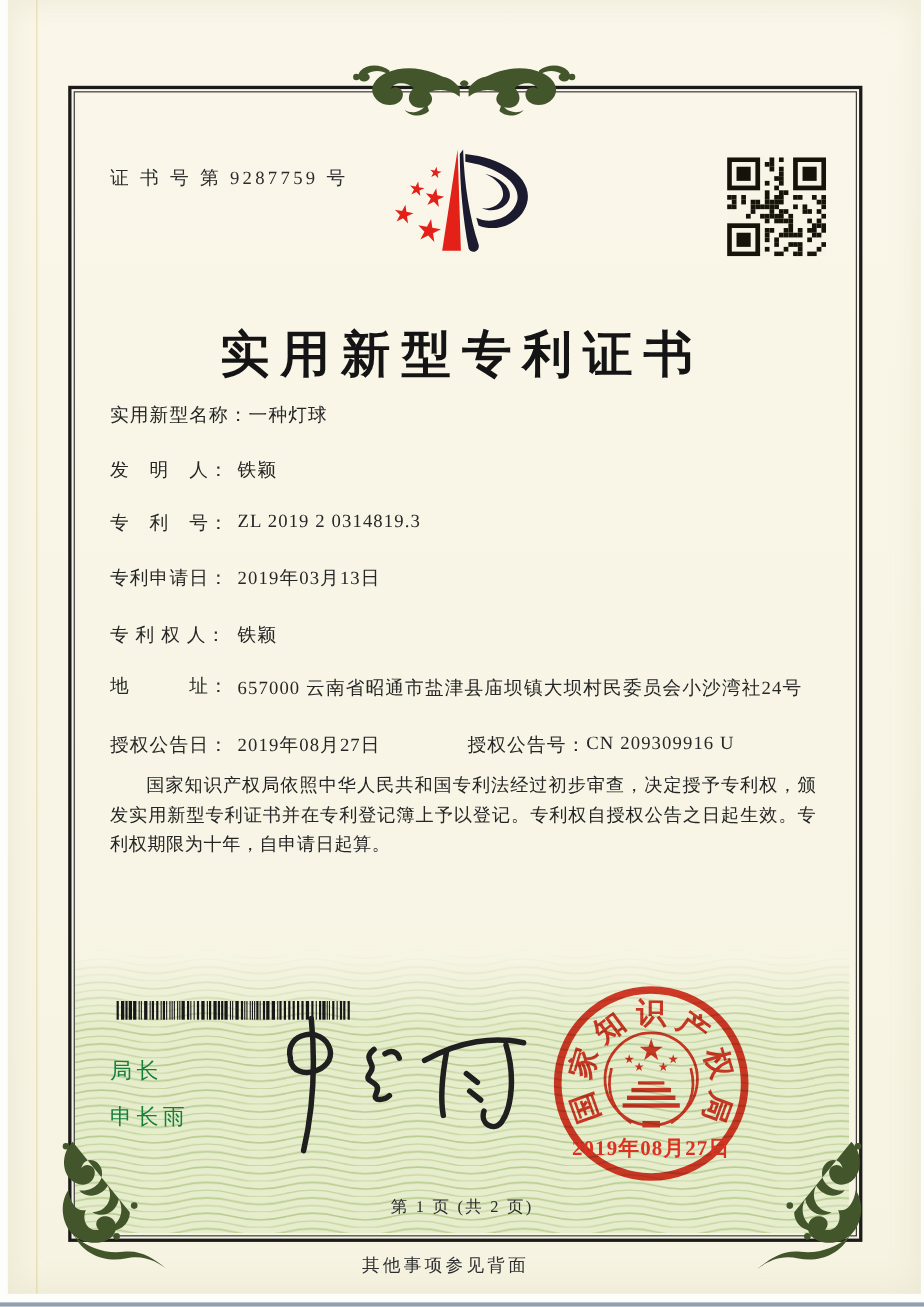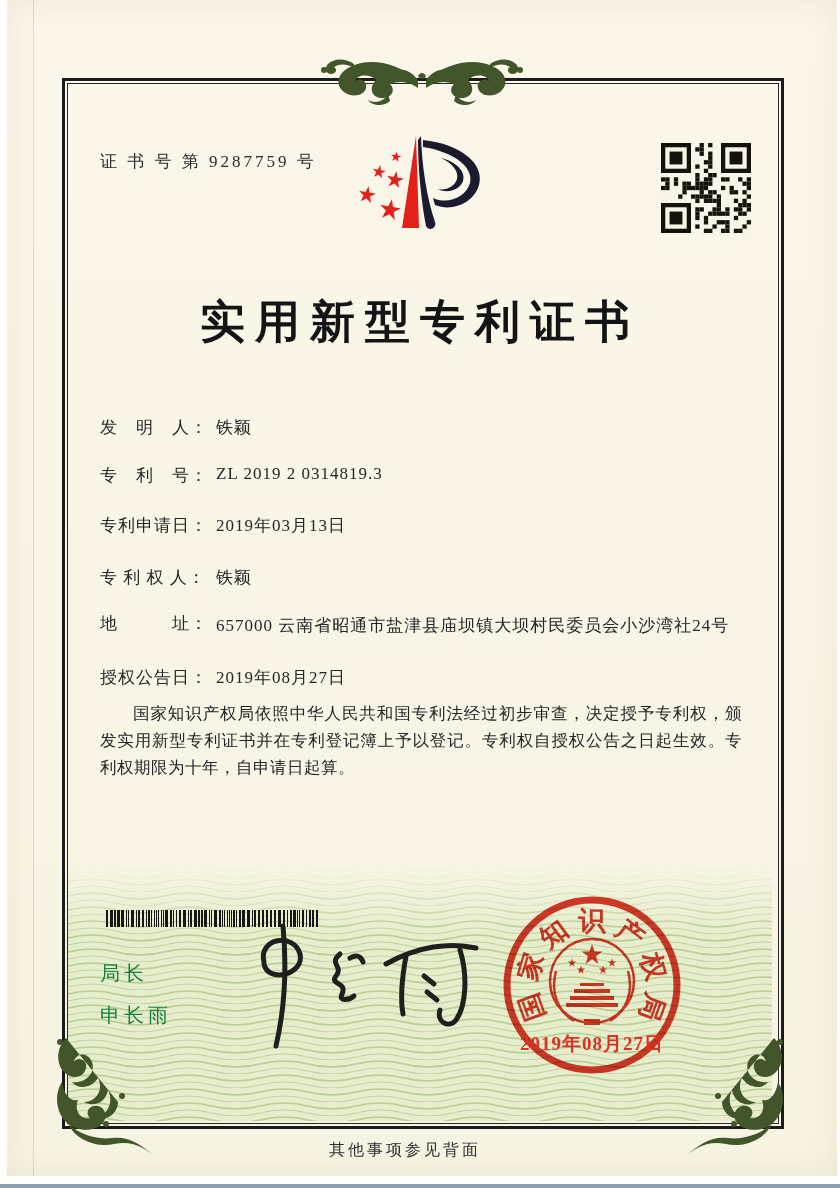--- a/index.html
+++ b/index.html
@@ -236,20 +236,24 @@
       <rect x="14" y="0" width="7" height="7" fill="#16130a"></rect>
       <rect x="15" y="1" width="5" height="5" fill="#f8f5e6"></rect>
       <rect x="16" y="2" width="3" height="3" fill="#16130a"></rect>
       <rect x="0" y="14" width="7" height="7" fill="#16130a"></rect>
       <rect x="1" y="15" width="5" height="5" fill="#f8f5e6"></rect>
       <rect x="2" y="16" width="3" height="3" fill="#16130a"></rect>
     </svg>
 
   <div class="title">实用新型专利证书</div>
 
+  <div class="frow" style="top:366px">
+    <span class="flabel">实用新型名称：</span>
+    <span class="fvalue">一种灯球</span>
+  </div>
   <div class="frow" style="top:416px">
     <span class="flabel">发　明　人：</span>
     <span class="fvalue">铁颖</span>
   </div>
   <div class="frow" style="top:464px">
     <span class="flabel">专　利　号：</span>
     <span class="fvalue">ZL 2019 2 0314819.3</span>
   </div>
   <div class="frow" style="top:514px">
     <span class="flabel">专利申请日：</span>
@@ -259,20 +263,24 @@
     <span class="flabel">专 利 权 人：</span>
     <span class="fvalue">铁颖</span>
   </div>
   <div class="frow" style="top:612px">
     <span class="flabel">地　　　址：</span>
     <span class="fvalue wrap">657000 云南省昭通市盐津县庙坝镇大坝村民委员会小沙湾社24号</span>
   </div>
   <div class="frow" style="top:666px;width:648px">
     <span class="flabel">授权公告日：</span>
     <span class="fvalue">2019年08月27日</span>
+    <span class="grant2">
+      <span>授权公告号：</span>
+      <span>CN 209309916 U</span>
+    </span>
   </div>
 
   <div class="paras">
     <p>国家知识产权局依照中华人民共和国专利法经过初步审查，决定授予专利权，颁发实用新型专利证书并在专利登记簿上予以登记。专利权自授权公告之日起生效。专利权期限为十年，自申请日起算。</p>
   </div>
 
   <div class="barcode">
       <div style="width: 2px; background: rgb(23, 23, 23); margin-right: 2px;"></div>
       <div style="width: 3px; background: rgb(23, 23, 23); margin-right: 1px;"></div>
       <div style="width: 2px; background: rgb(23, 23, 23); margin-right: 1px;"></div>
@@ -382,16 +390,17 @@
     <g fill="#dd3020">
       <rect x="74" y="96" width="36" height="4"></rect>
       <rect x="70" y="103" width="44" height="4"></rect>
       <rect x="66" y="110" width="52" height="4"></rect>
       <rect x="80" y="90" width="24" height="3"></rect>
       <rect x="84" y="126" width="16" height="6"></rect>
     </g>
   </svg>
   <div class="seal-date">2019年08月27日</div>
 
+  <div class="page-ind">第 1 页 (共 2 页)</div>
   <div class="back-note">其他事项参见背面</div>
 
   <div class="photo-bottom"></div>
 </div>
 
 </body></html>

